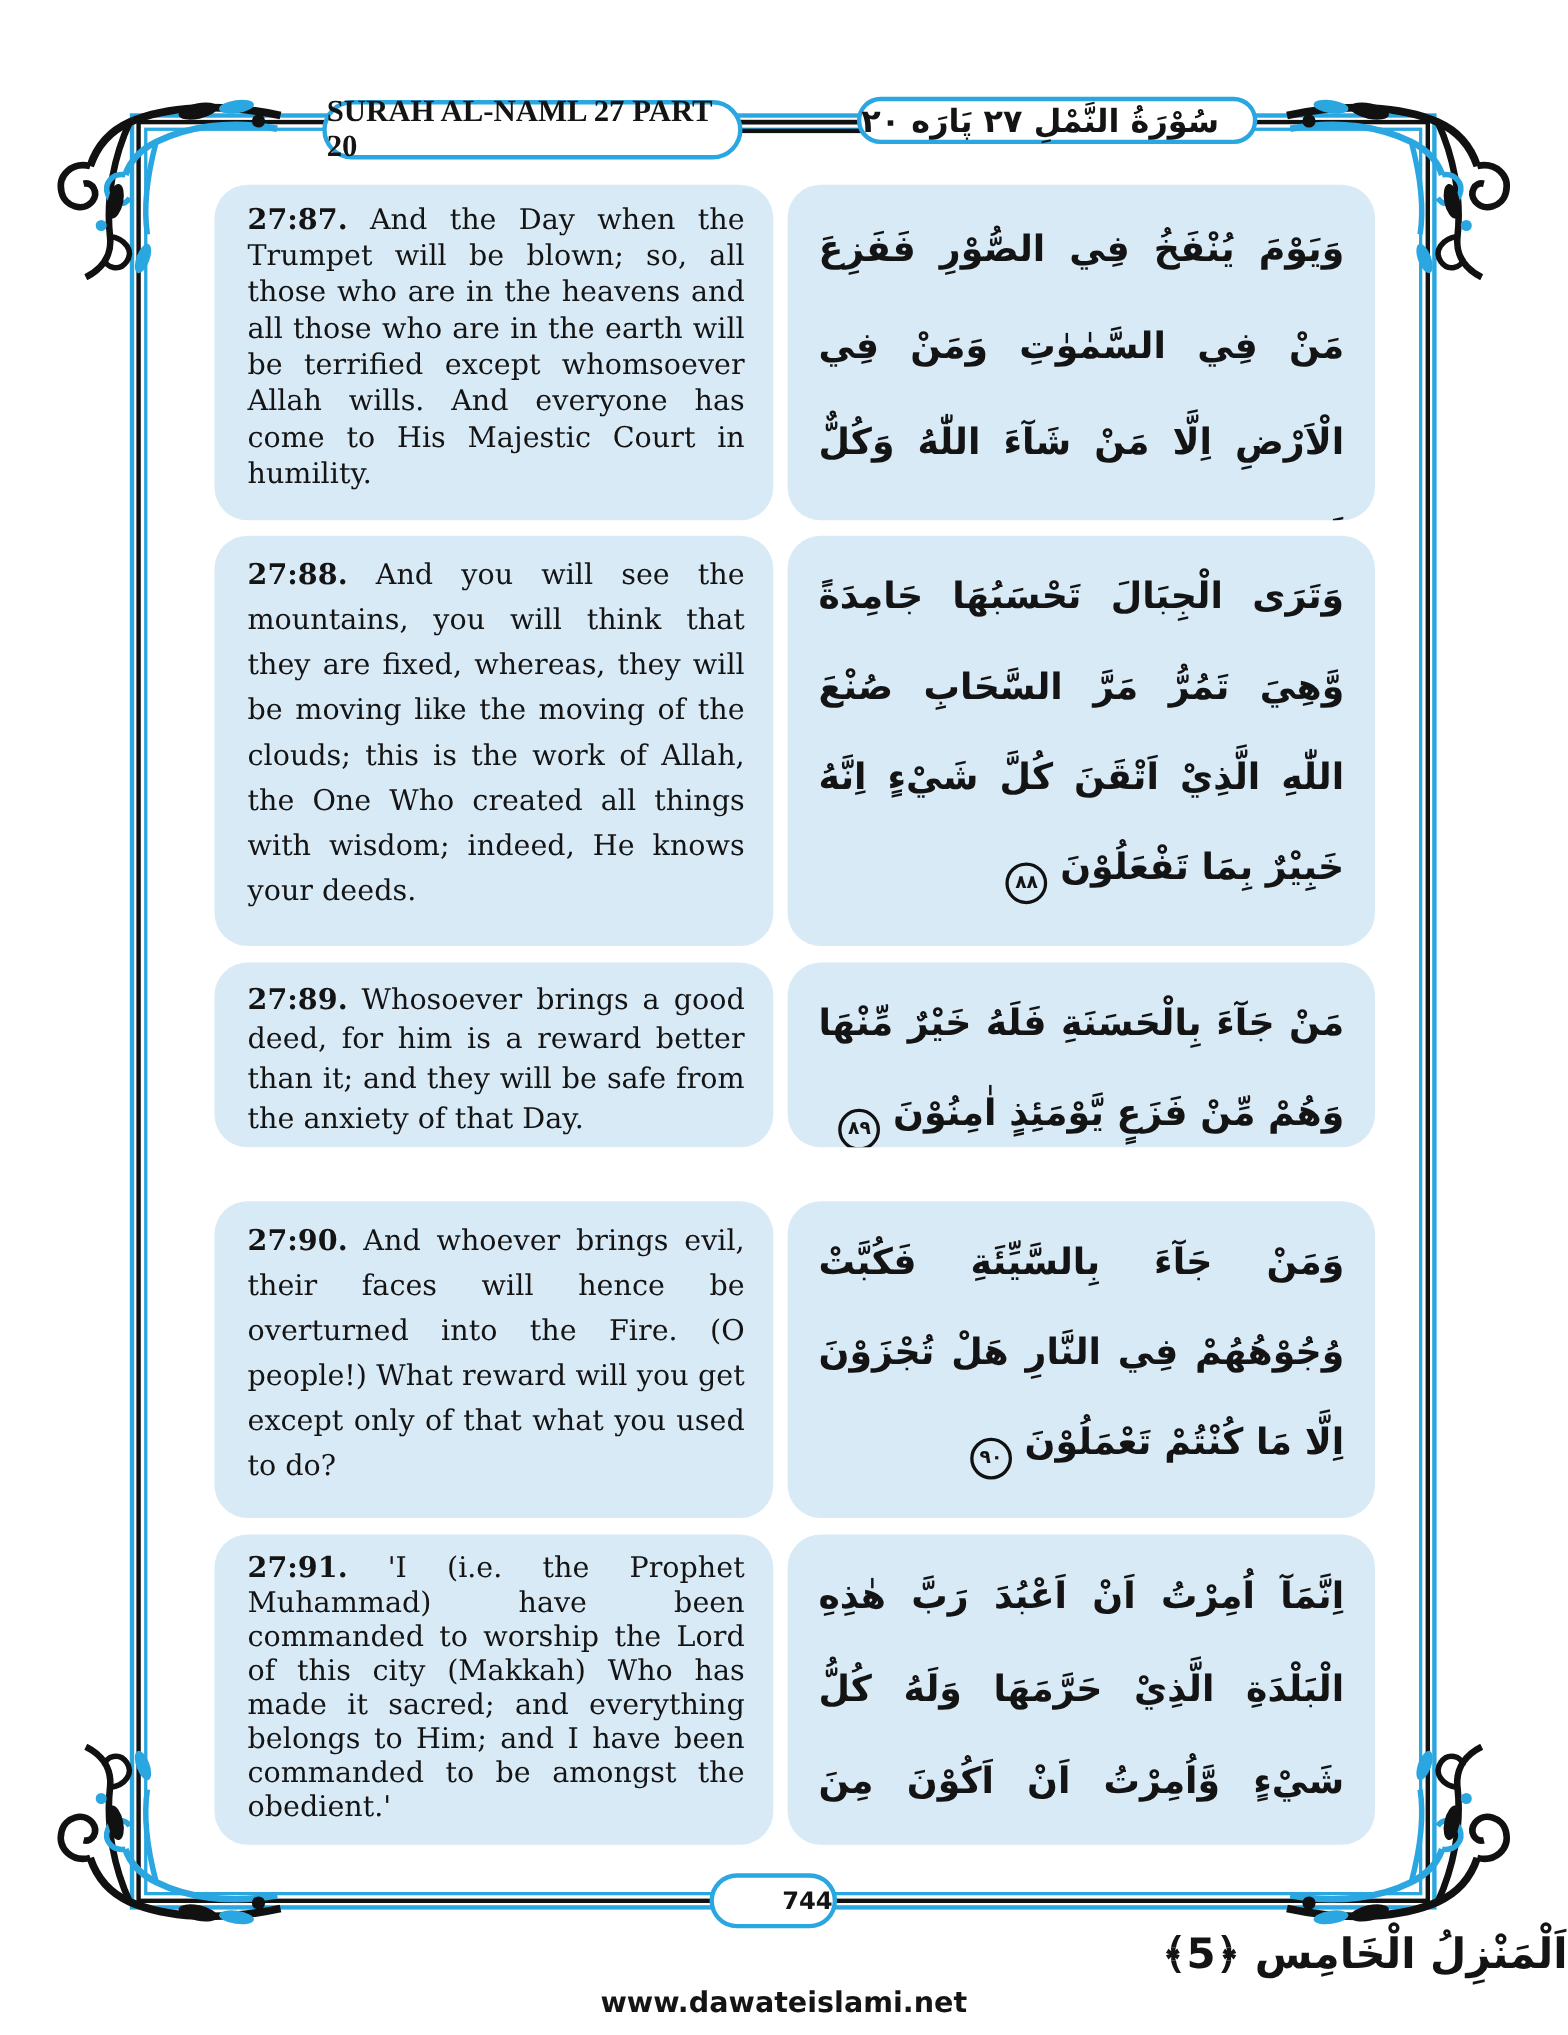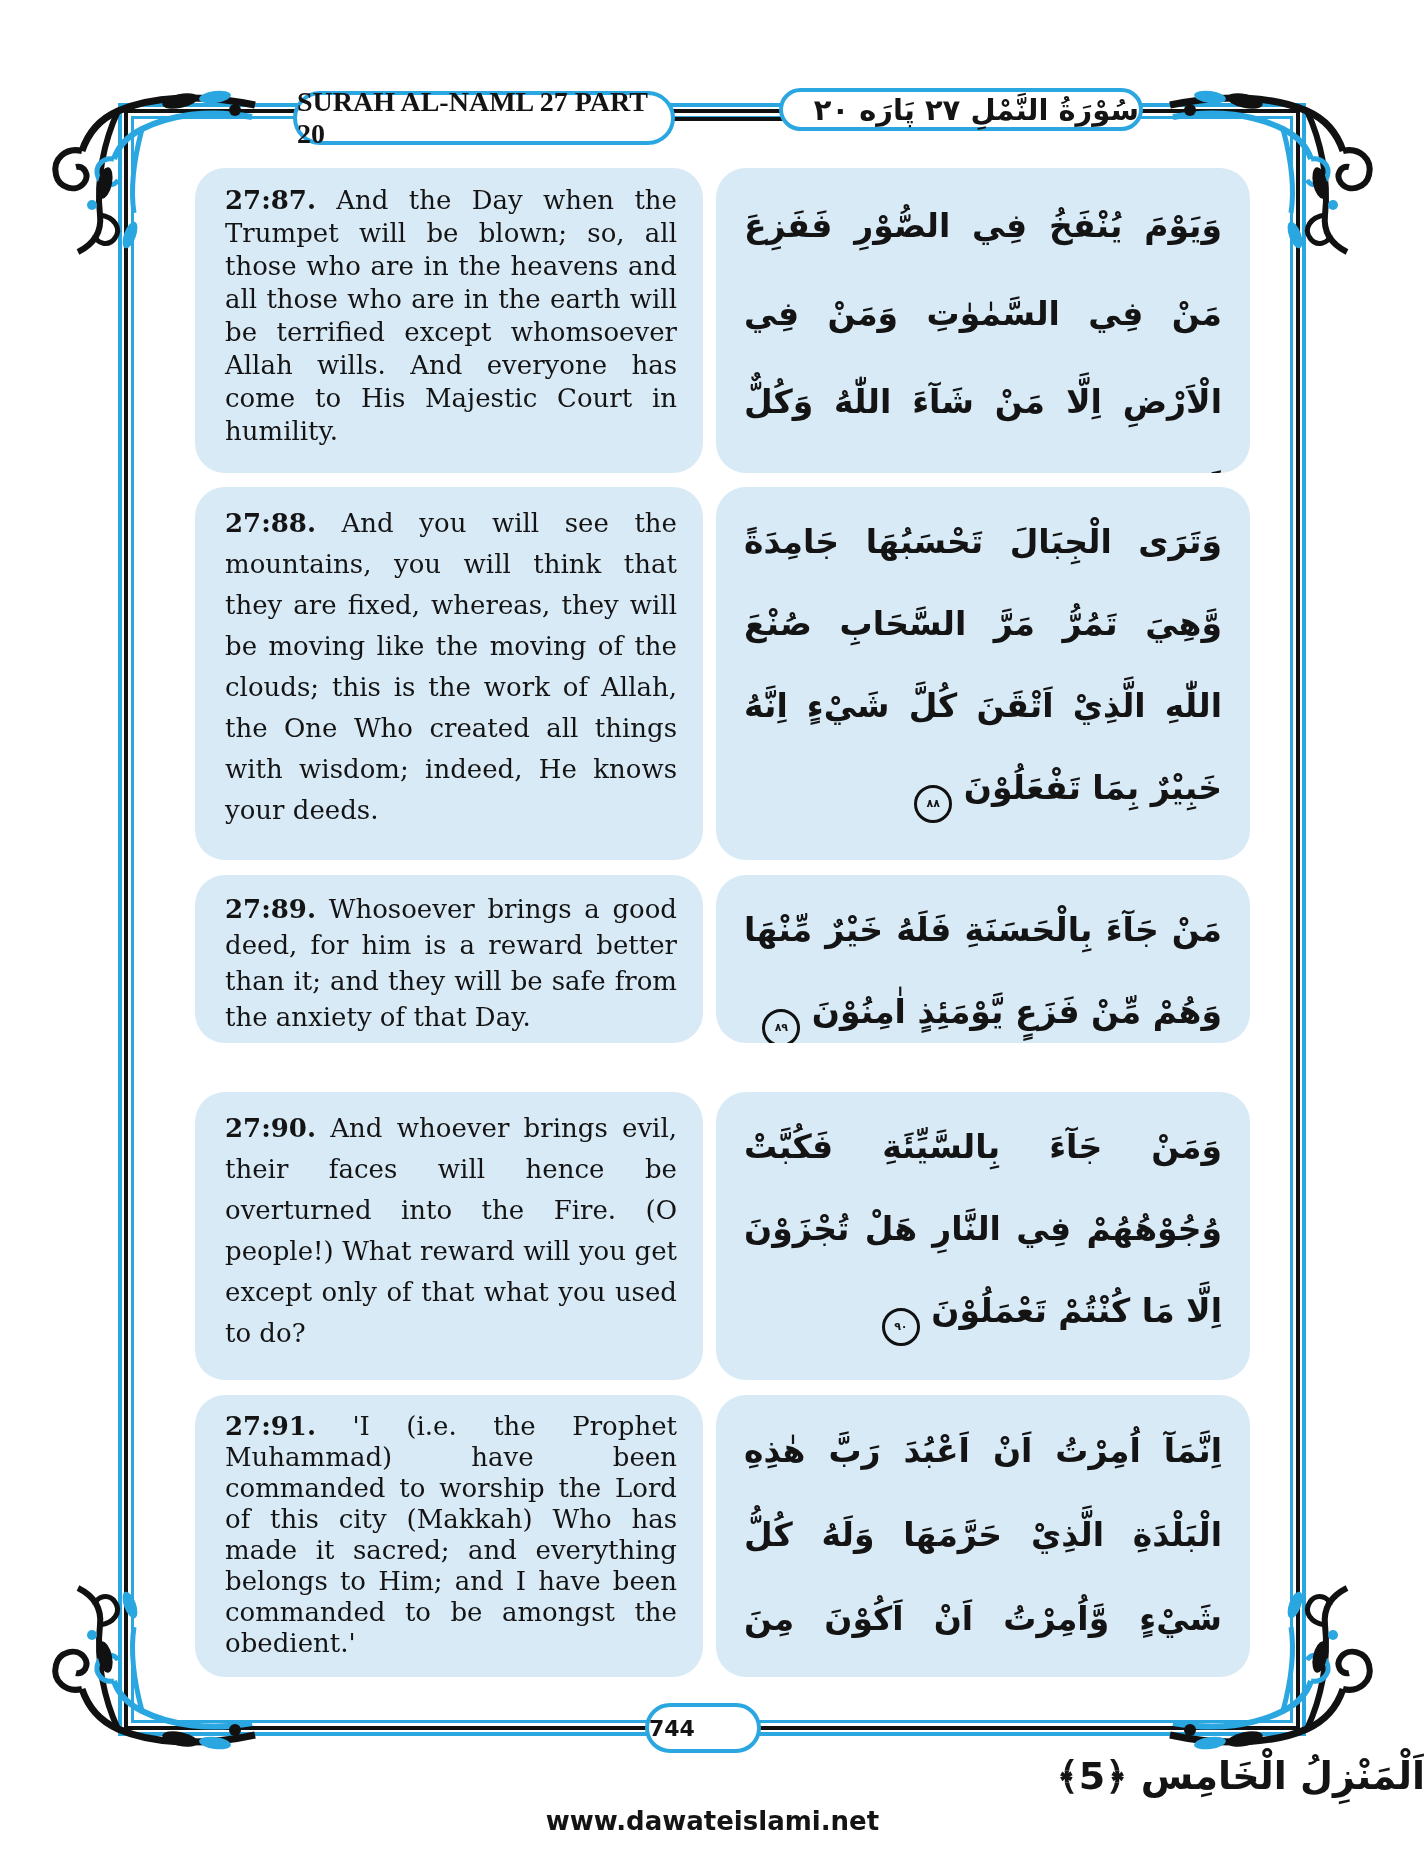--- a/index.html
+++ b/index.html
@@ -17,21 +17,21 @@
     border:4px solid var(--blue);box-sizing:border-box;}
   .frame::before{content:"";position:absolute;inset:2px;border:4px solid #111;}
   .frame::after{content:"";position:absolute;inset:9px;border:3px solid var(--blue);}
   .corner{position:absolute;width:230px;height:200px;}
   .corner.tl{left:30px;top:55px;}
   .corner.tr{right:30px;top:55px;transform:scaleX(-1);}
   .corner.bl{left:30px;top:1585px;transform:scaleY(-1);}
   .corner.br{right:30px;top:1585px;transform:scale(-1,-1);}
   
   .pill{position:absolute;background:#fff;border:4px solid var(--blue);
-    border-radius:32px;display:flex;align-items:center;justify-content:flex-start;
+    border-radius:32px;display:flex;align-items:center;justify-content:flex-end;
     box-sizing:border-box;z-index:5;}
   .pill-left{left:293px;top:91px;width:382px;height:54px;
     font-family:"Liberation Serif",serif;font-weight:bold;font-size:28px;letter-spacing:0px;}
   .pill-right{left:779px;top:88px;width:364px;height:43px;
     font-family:"DejaVu Sans",sans-serif;font-weight:bold;font-size:29px;direction:rtl;}
   .hconnector{position:absolute;left:655px;top:109px;width:150px;height:12px;
     border-top:4px solid #111;border-bottom:4px solid #111;box-sizing:border-box;z-index:4;}
   
   .row{position:absolute;left:0;width:100%;}
   .row-1{top:168px;height:305px;--en-lh:33px;--ar-lh:88px;}
@@ -44,21 +44,21 @@
   .en{left:195px;width:508px;padding:16px 26px 0 30px;
     font-size:26px;line-height:var(--en-lh);text-align:justify;}
   .en p{margin:0;}
   .en b{font-weight:bold;}
   .ar{left:716px;width:534px;padding:14px 28px 0 28px;direction:rtl;
     font-family:"DejaVu Sans",sans-serif;font-weight:bold;font-size:33px;
     line-height:var(--ar-lh);text-align:justify;}
   .ar p{margin:0;}
   .ayah-circle{display:inline-flex;align-items:center;justify-content:center;
     width:38px;height:38px;border:3px solid #111;border-radius:50%;
-    font-size:11px;font-weight:bold;line-height:1;vertical-align:-8px;
+    font-size:17px;font-weight:bold;line-height:1;vertical-align:-8px;
     background:var(--block-bg);box-sizing:border-box;}
   
   .pill-page{left:645px;top:1703px;width:116px;height:50px;
     font-family:"DejaVu Sans",sans-serif;font-weight:bold;font-size:22px;}
   .manzil{position:absolute;left:0;top:1754px;width:100%;
     font-family:"DejaVu Sans",sans-serif;font-weight:bold;font-size:38px;direction:rtl;z-index:6;}
   .website{position:absolute;left:0;top:1806px;width:100%;text-align:center;
     font-family:"DejaVu Sans",sans-serif;font-weight:bold;font-size:26px;z-index:6;}
 </style>
 </head>

